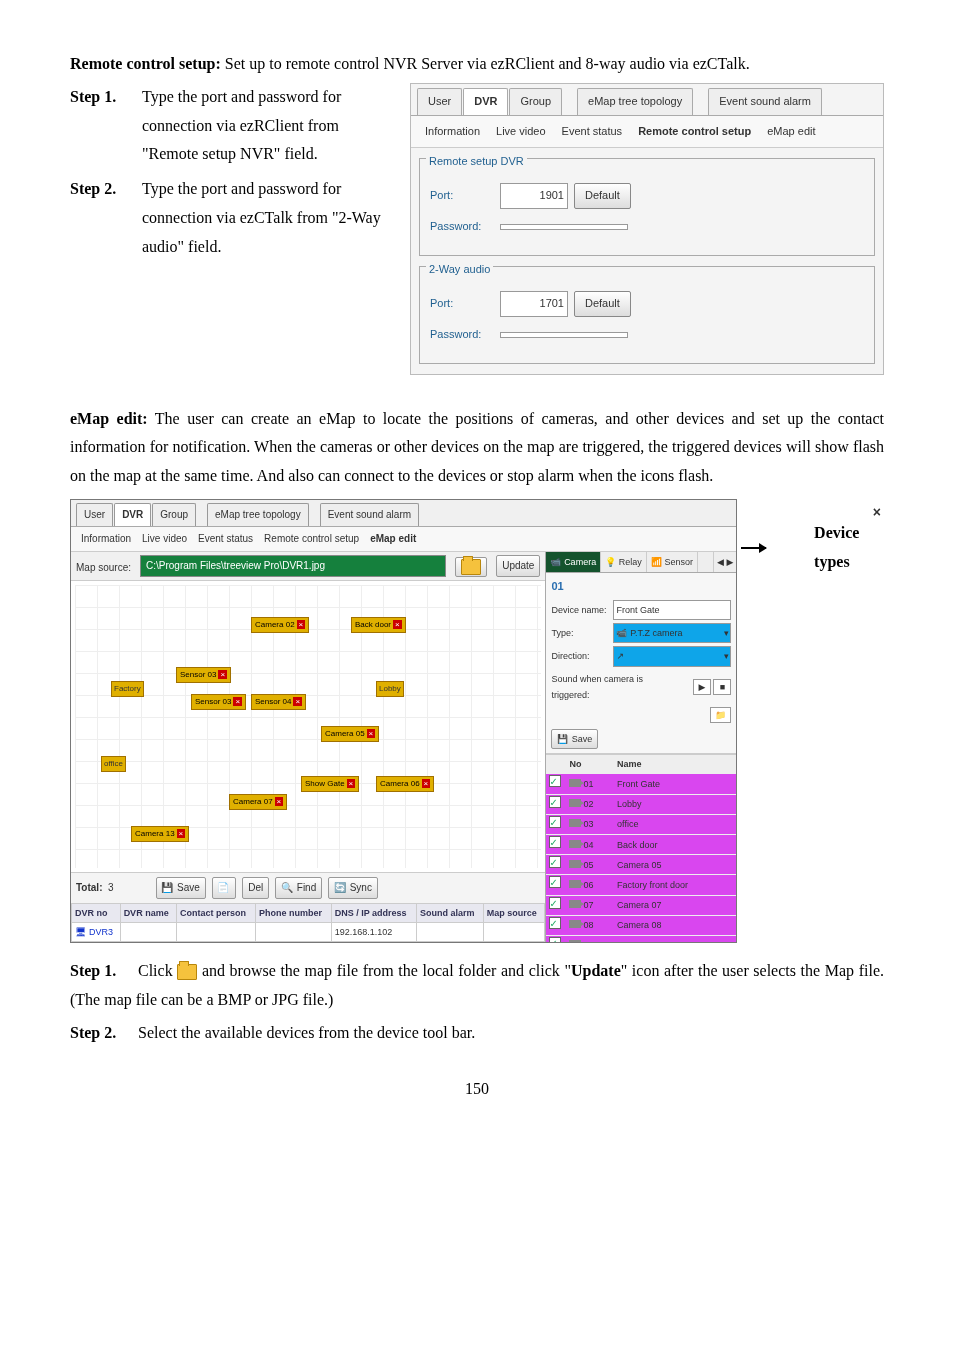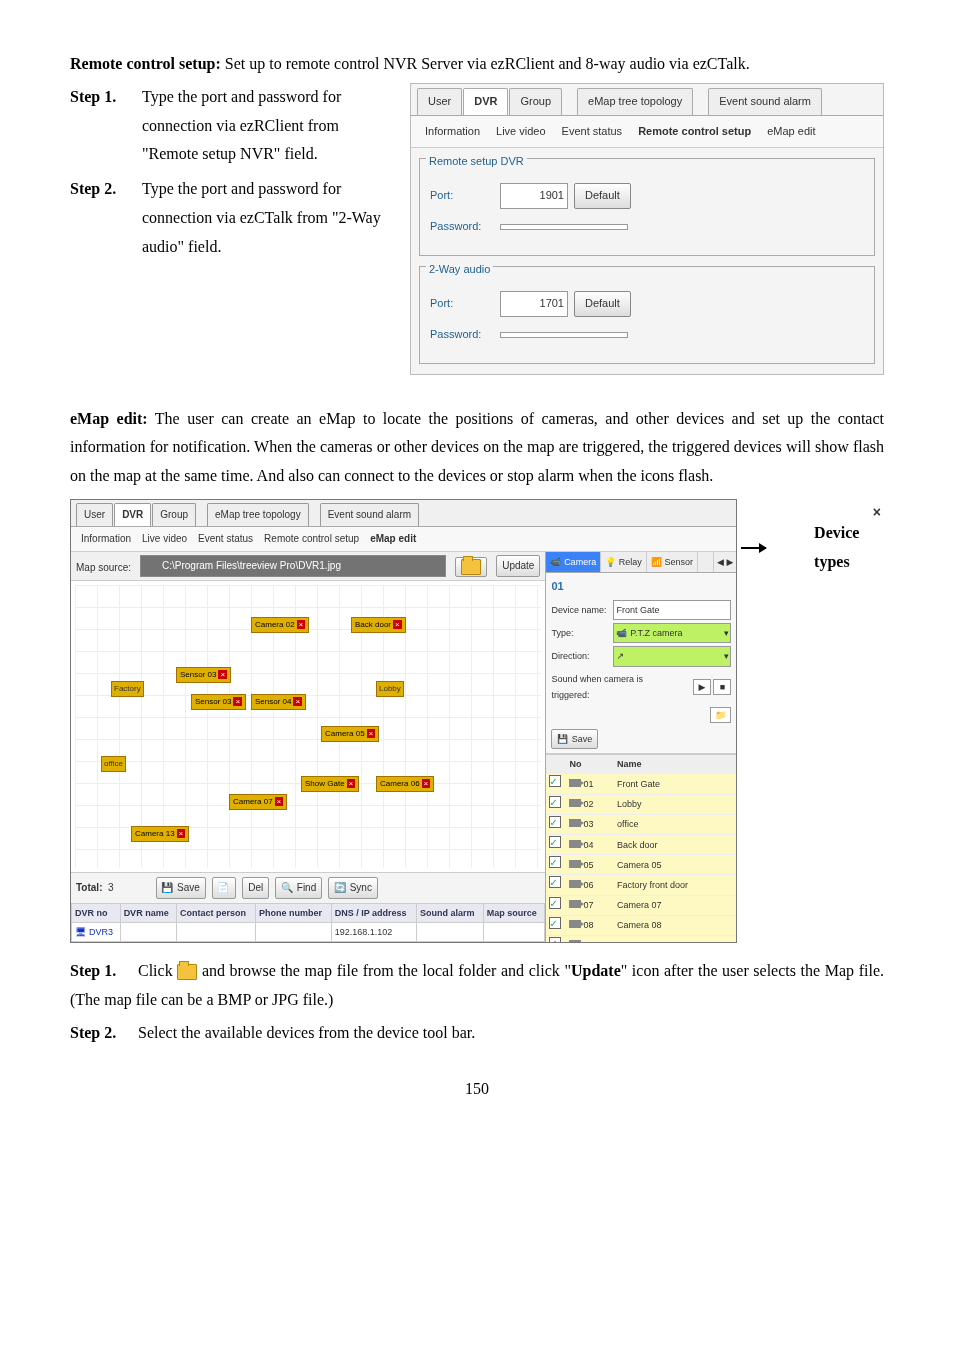--- a/index.html
+++ b/index.html
@@ -175,24 +175,24 @@
   }
   .mapsource-row {
     display: flex;
     align-items: flex-end;
     padding: 3px 5px;
     gap: 9px;
     border-bottom: 1px solid #ccc;
   }
   .mapsource-input {
     flex: 1;
-    background: #737373;
+    background: #15803d;
     color: #fff;
     border: 1px solid #888;
-    padding: 1px 21px;
+    padding: 1px 5px;
     font-size: 10px;
     overflow: hidden;
     white-space: nowrap;
   }
   .map-canvas {
     flex: 1;
     background: #fff;
     position: relative;
     overflow: hidden;
   }
@@ -265,21 +265,21 @@
   }
   .dev-tabs {
     display:flex;
   }
   .dev-tab {
     padding: 2px 4px;
     border-right: 1px solid #ccc;
     font-size: 9px;
   }
   .dev-tab.cam {
-    background: #3b82f6;
+    background: #14532d;
     color: #fff;
     text-align: center;
   }
   .dev-tab.relay { }
   .dev-tab.sensor { }
   .dev-arrows { font-size:9px; padding: 2px 3px; border-left:1px solid #ccc; }
   .dev-form {
     padding: 4px 5px;
     border-bottom: 1px solid #ccc;
     font-size: 9px;
@@ -300,21 +300,21 @@
     flex: 1;
     border: 1px solid #999;
     padding: 1px 2px;
     background: #fff;
     font-size: 9px;
   }
   .dev-form-row .sel {
     flex: 1;
     border: 1px solid #999;
     padding: 1px 2px;
-    background: #bef264;
+    background: #0ea5e9;
     font-size: 9px;
     display: flex;
     justify-content: space-between;
     align-items: center;
   }
   .alarm-row {
     display: flex;
     align-items: center;
     justify-content: space-between;
     margin: 4px 0;
@@ -326,21 +326,21 @@
     width: 16px;
     height: 14px;
     display: inline-flex;
     align-items: center;
     justify-content: center;
     font-size: 9px;
   }
   .dev-list {
     flex: 1;
     overflow: auto;
-    background: #fef9c3;
+    background: #d946ef;
     border-top: 1px solid #ccc;
   }
   .dev-list table {
     border-collapse: collapse;
     width: 100%;
     font-size: 9px;
   }
   .dev-list th, .dev-list td {
     border-bottom: 1px solid #eee;
     padding: 1px 3px;

